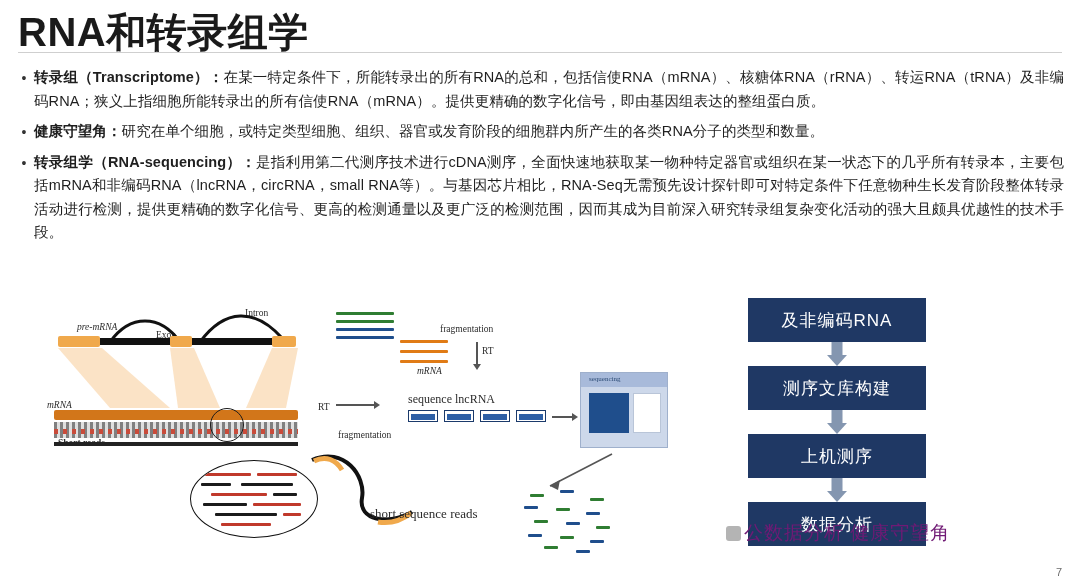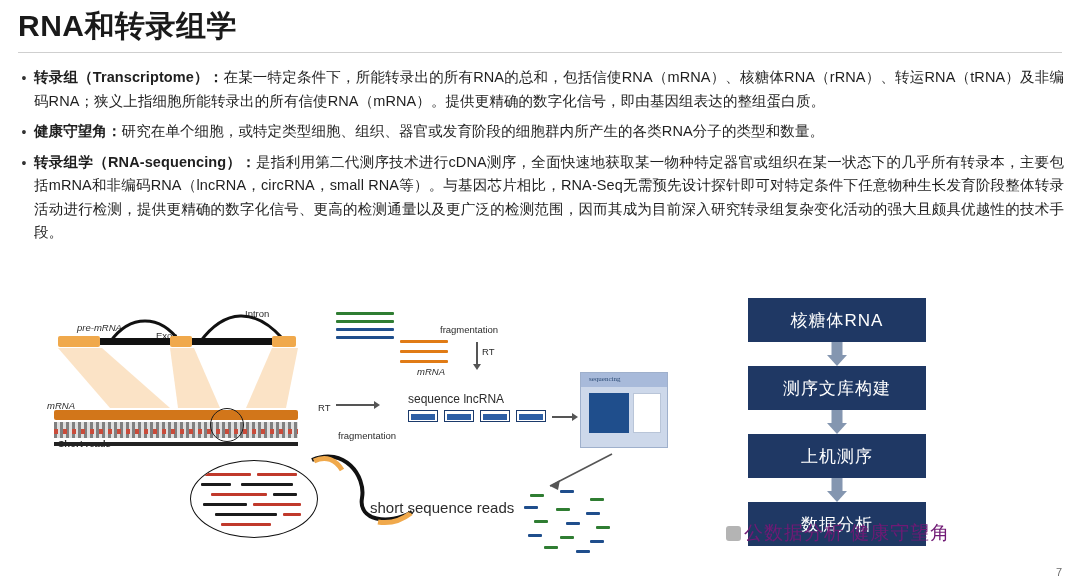--- a/index.html
+++ b/index.html
@@ -20,21 +20,21 @@
     background: #fff;
   }
   
   .title-wrap {
     position: absolute;
     left: 18px;
     top: 8px;
     width: 1044px;
   }
   .title {
-    font-size: 30px;
+    font-size: 40px;
     font-weight: bold;
     letter-spacing: 0.5px;
     color: #1a1a1a;
     line-height: 1.2;
     font-family: "Liberation Sans", sans-serif;
   }
   .title-rule {
     position: absolute;
     left: 18px;
     top: 52px;
@@ -78,21 +78,21 @@
     position: absolute;
     left: 40px;
     top: 300px;
     width: 680px;
     height: 262px;
   }
   .fig-label {
     position: absolute;
     font-size: 9.5px;
     color: #2c2c2c;
-    font-family: Liberation Sans, sans-serif;
+    font-family: Liberation Serif, serif;
     white-space: nowrap;
   }
   .fig-label.italic { font-style: italic; margin-left: 9px; }
   
   .premrna-line {
     position: absolute;
     left: 18px;
     top: 38px;
     width: 230px;
     height: 7px;
@@ -456,21 +456,21 @@
       <div class="cap">sequencing</div>
       <div class="screen"></div>
       <div class="panel"></div>
     </div>
 
     <svg style="position:absolute;left:492px;top:150px;" width="90" height="46">
       <path d="M80,4 L18,36" stroke="#555" stroke-width="1.6" fill="none"></path>
       <polygon points="18,36 28,30 26,40" fill="#555"></polygon>
     </svg>
 
-    <div class="fig-label" style="left:330px; top:199px; font-size:15px;">short sequence reads</div>
+    <div class="fig-label" style="left:330px; top:206px; font-size:13px;">short sequence reads</div>
 
     <div class="read-dots">
       <div class="rd" style="left:10px; top:4px; background:#2f7d32;"></div>
       <div class="rd" style="left:40px; top:0px; background:#1f4e8c;"></div>
       <div class="rd" style="left:70px; top:8px; background:#2f7d32;"></div>
       <div class="rd" style="left:4px; top:16px; background:#1f4e8c;"></div>
       <div class="rd" style="left:36px; top:18px; background:#2f7d32;"></div>
       <div class="rd" style="left:66px; top:22px; background:#1f4e8c;"></div>
       <div class="rd" style="left:14px; top:30px; background:#2f7d32;"></div>
       <div class="rd" style="left:46px; top:32px; background:#1f4e8c;"></div>
@@ -478,21 +478,21 @@
       <div class="rd" style="left:8px; top:44px; background:#1f4e8c;"></div>
       <div class="rd" style="left:40px; top:46px; background:#2f7d32;"></div>
       <div class="rd" style="left:70px; top:50px; background:#1f4e8c;"></div>
       <div class="rd" style="left:24px; top:56px; background:#2f7d32;"></div>
       <div class="rd" style="left:56px; top:60px; background:#1f4e8c;"></div>
     </div>
 
   </div>
 
   <div class="flow">
-    <div class="flow-box">核糖体RNA</div>
+    <div class="flow-box">及非编码RNA</div>
     <div class="flow-arrow">
       <div class="shaft"></div>
       <div class="head"></div>
     </div>
     <div class="flow-box">测序文库构建</div>
     <div class="flow-arrow">
       <div class="shaft"></div>
       <div class="head"></div>
     </div>
     <div class="flow-box">上机测序</div>

